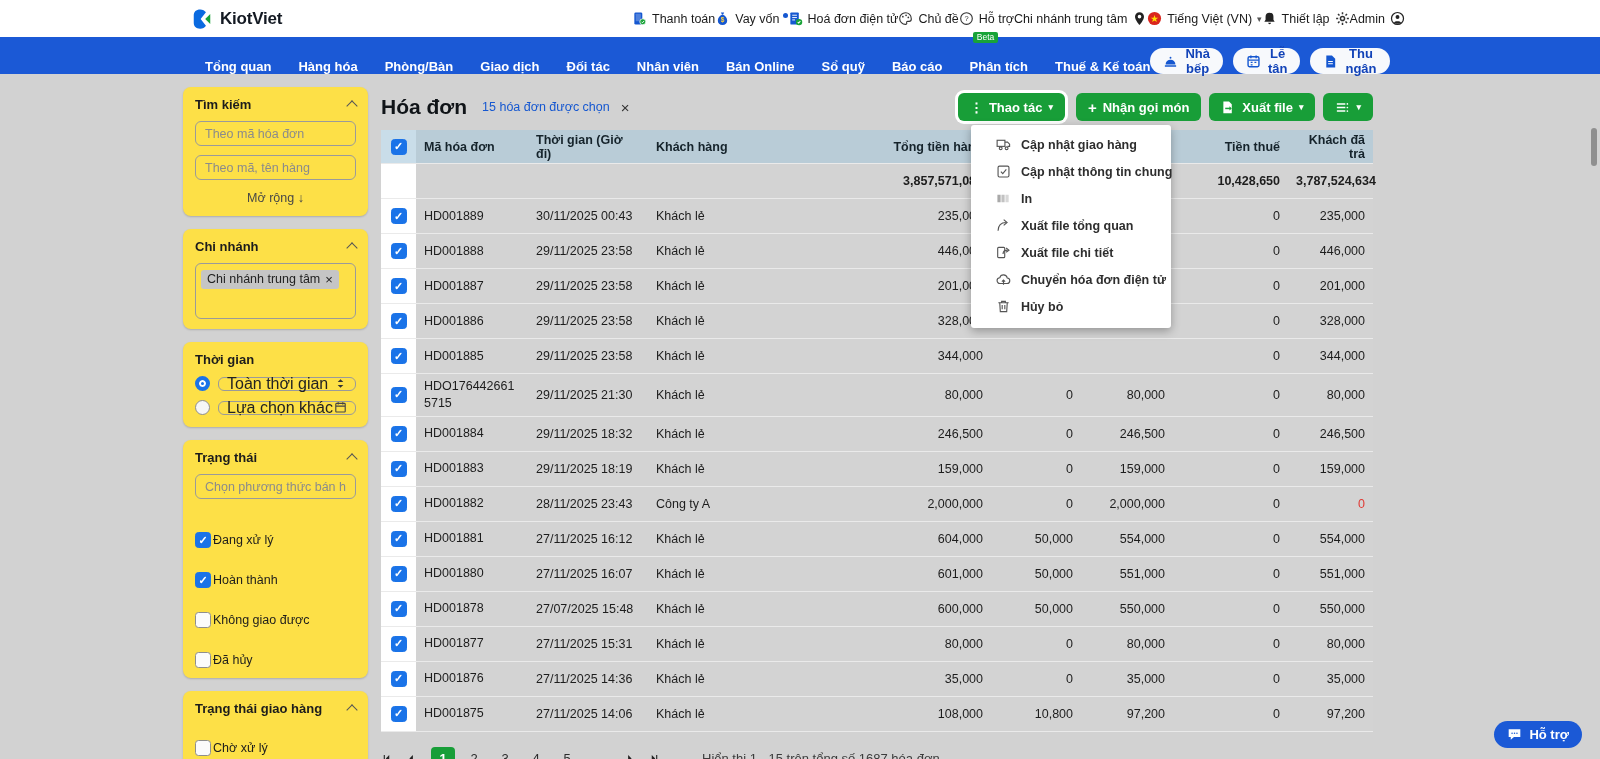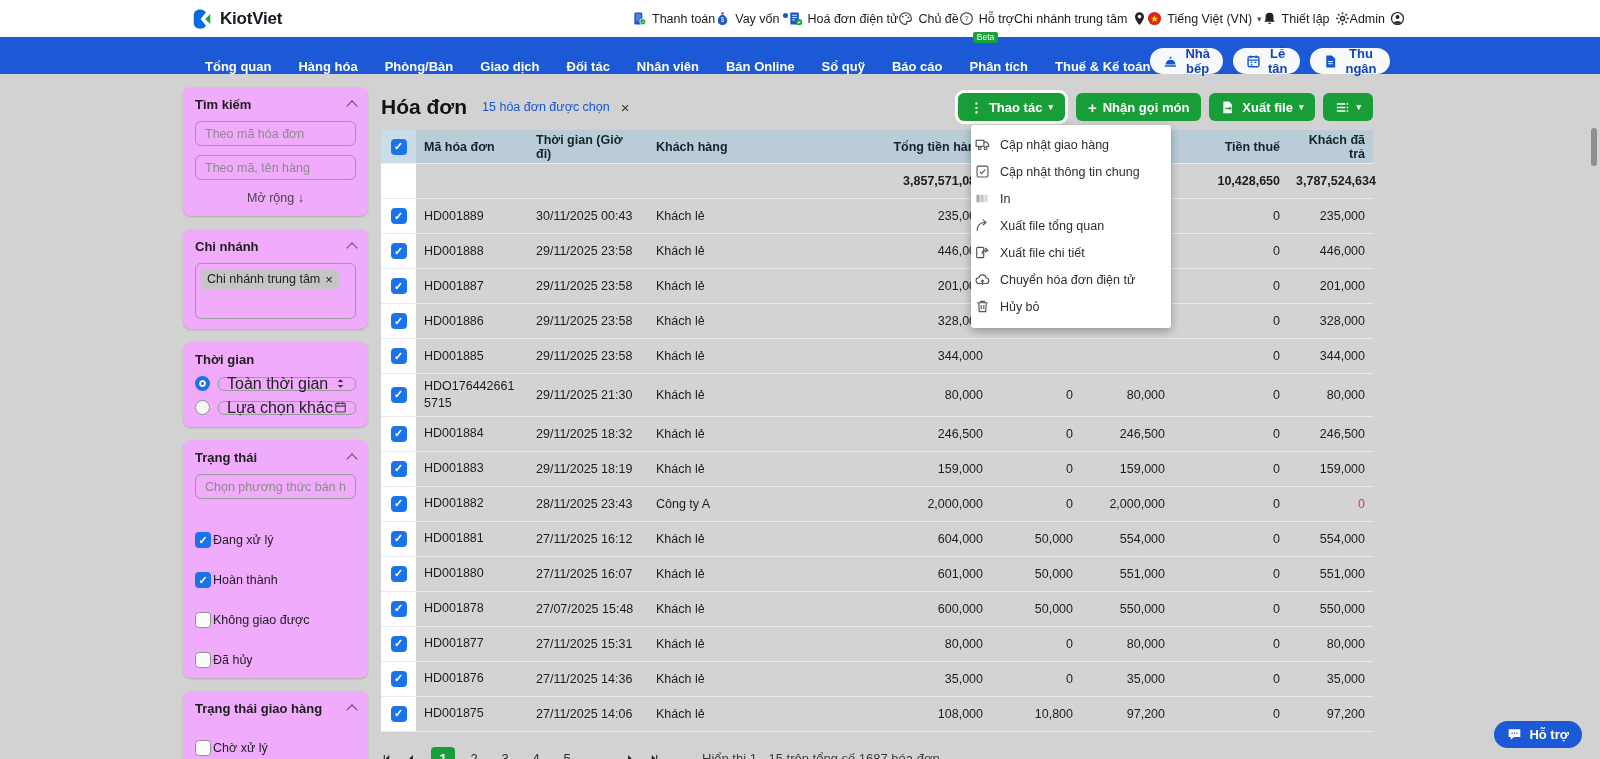--- a/index.html
+++ b/index.html
@@ -23,21 +23,21 @@
     padding:0 225px 0 205px;box-sizing:border-box;}
   .nav-items{display:flex;gap:27px;align-items:center;}
   .nav-item{color:#fff;font-size:13px;font-weight:bold;text-decoration:none;cursor:pointer;white-space:nowrap;}
   .nav-buttons{margin-left:auto;display:flex;gap:10px;}
   .nav-btn{display:flex;align-items:center;gap:7px;background:#f7f9fc;color:#1243b8;
     font-weight:bold;font-size:13px;border:none;border-radius:14px;height:26px;
     padding:0 13px;cursor:pointer;font-family:inherit;}
   
   .content{display:flex;padding:13px 0 0 183px;box-sizing:border-box;align-items:flex-start;}
   .sidebar{width:185px;display:flex;flex-direction:column;gap:13px;flex:none;}
-  .card{background:#f0abfc;border-radius:8px;padding:10px 12px;box-shadow:0 1px 2px rgba(0,0,0,.18);}
+  .card{background:#fde047;border-radius:8px;padding:10px 12px;box-shadow:0 1px 2px rgba(0,0,0,.18);}
   .card-head{display:flex;align-items:center;justify-content:space-between;margin-bottom:9px;}
   .card-title{font-weight:bold;font-size:13px;color:#1c1c1c;}
   .chev{width:7px;height:7px;border-left:1.6px solid #555;border-top:1.6px solid #555;
     transform:rotate(45deg);margin-top:3px;}
   .s-input{width:100%;box-sizing:border-box;height:25px;border:1px solid #9a9a9a;border-radius:6px;
     background:transparent;padding:0 9px;font-size:12.5px;font-family:inherit;color:#333;margin-bottom:9px;}
   .s-input::placeholder{color:#8b8b8b;}
   .expand{display:flex;justify-content:center;font-size:12.5px;color:#474747;margin:2px 0 1px;cursor:pointer;}
   .branch-box{border:1px solid #9a9a9a;border-radius:6px;min-height:44px;padding:5px;}
   .branch-tag{display:inline-flex;align-items:center;gap:5px;background:#c5c5c5;border-radius:3px;
@@ -63,22 +63,22 @@
   .selection{color:#1557d0;font-size:12.5px;margin-left:15px;}
   .sel-x{margin-left:11px;font-size:15px;color:#333;cursor:pointer;}
   .actions{margin-left:auto;display:flex;align-items:center;gap:8px;}
   .ring{background:#fff;border-radius:9px;padding:3px;position:relative;}
   .btn-green{display:flex;align-items:center;gap:6px;background:#189e38;color:#fff;border:none;
     border-radius:6px;height:28px;padding:0 12px;font-size:13px;font-weight:bold;font-family:inherit;cursor:pointer;}
   .dots{font-size:13px;}.caret{font-size:9px;}.plus{font-size:15px;font-weight:bold;}
   
   .menu{position:absolute;left:16px;top:35px;width:200px;background:#fff;border-radius:3px;
     box-shadow:0 3px 10px rgba(0,0,0,.3);padding:6px 0 8px;z-index:50;}
-  .menu-item{display:flex;align-items:center;gap:10px;padding:6px 4px;font-size:12.5px;color:#2e2e2e;
-    cursor:pointer;white-space:nowrap;}
+  .menu-item{display:flex;align-items:center;gap:10px;padding:6px 25px;font-size:12.5px;color:#2e2e2e;
+    cursor:pointer;white-space:nowrap;font-weight:bold;}
   .menu-item .icon{flex:none;}
   
   .trow{display:grid;grid-template-columns:35px 112px 120px 140px 203px 90px 92px 115px 85px;
     align-items:center;background:#d3d3d3;border-bottom:1px solid #eaeaea;min-height:34px;}
   .thead{background:#b9ccd7;min-height:33px;}
   .tcell{padding:0 8px;font-size:12.5px;color:#1d1d1d;box-sizing:border-box;}
   .th{font-weight:bold;color:#15232b;}
   .num{text-align:right;}
   .cb-cell{align-self:stretch;display:flex;align-items:center;justify-content:center;background:#fff;padding:0;}
   .th-cb{background:#c9dde9;}

